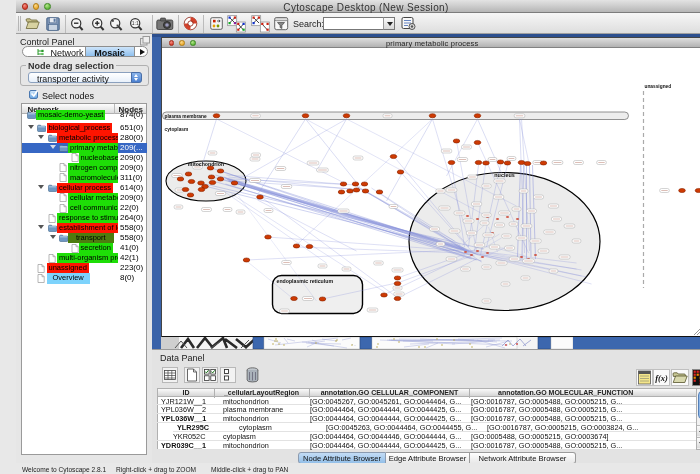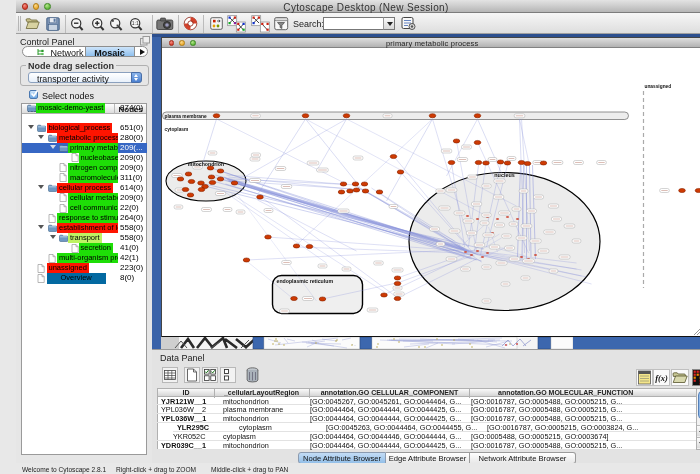--- a/index.html
+++ b/index.html
@@ -161,21 +161,21 @@
   <div class="abs" style="left:4.5px;top:69px;width:126.5px;height:352px;background:#fff;border:1px solid #9a9a9a;font-size:8px;overflow:hidden">
     <div class="abs" style="left:0;top:0;width:100%;height:9.5px;background:linear-gradient(#fdfdfd,#dcdcdc);border-bottom:1px solid #b0b0b0">
       <span class="abs" style="left:6px;top:0.8px;font-weight:bold;color:#222">Network</span>
       <span class="abs" style="left:97px;top:0.8px;font-weight:bold;color:#222">Nodes</span>
       <span class="abs" style="left:92.5px;top:0;width:1px;height:9.5px;background:#b8b8b8"></span>
     </div>
   </div>
 </div>
 <div class="abs" style="left:5.5px;top:0;width:125px;height:454px;font-size:8px;overflow:hidden" id="tree">
 <div class="abs" style="left:-5.5px;top:0;width:131px;height:460px">
-<div style="position:absolute;left:0;top:103px;width:100%;height:10.06px;text-align:center;">
+<div style="position:absolute;left:0;top:110px;width:100%;height:10.06px;text-align:center;">
           <span style="position:absolute;left:11px;top:0">
             <svg width="9" height="8" viewBox="0 0 9 8" style="position:absolute;top:1px">
               <path d="M0.5 2.2 q0 -1 1 -1 h2 l0.8 0.9 h3.6 q1 0 1 1 v3.4 q0 1 -1 1 h-6.4 q-1 0 -1 -1 z" fill="#6e97c2" stroke="#41658c" stroke-width="0.6"></path>
               <path d="M0.8 3.4 h7.6 v-0.7 q0 -0.7 -0.8 -0.7 h-6 q-0.8 0 -0.8 0.7 z" fill="#9dbdd9"></path>
             </svg>
           </span>
           <span style="position:absolute;left:20.0px;top:0;height:100%;max-width:81.5px;background:#1ede07;color:#000;padding:0 2px;line-height:10.06px;white-space:nowrap;overflow:hidden;font-size:7.5px">mosaic-demo-yeast</span>
           <span style="position:absolute;left:104px;top:0;color:#000;line-height:10.06px">874(0)</span>
         </div>
         <div style="position:absolute;left:0;top:122.56px;width:100%;height:10.06px;">
@@ -294,21 +294,21 @@
           <span style="position:absolute;left:104px;top:0;color:#000;line-height:10.06px">558(0)</span>
         </div>
         <div style="position:absolute;left:0;top:233.22px;width:100%;height:10.06px;">
           <span style="position:absolute;left:33.5px;top:2.2px;width:0;height:0;border-left:3.2px solid transparent;border-right:3.2px solid transparent;border-top:4.6px solid #555"></span>
           <span style="position:absolute;left:42.5px;top:0">
             <svg width="9" height="8" viewBox="0 0 9 8" style="position:absolute;top:1px">
               <path d="M0.5 2.2 q0 -1 1 -1 h2 l0.8 0.9 h3.6 q1 0 1 1 v3.4 q0 1 -1 1 h-6.4 q-1 0 -1 -1 z" fill="#6e97c2" stroke="#41658c" stroke-width="0.6"></path>
               <path d="M0.8 3.4 h7.6 v-0.7 q0 -0.7 -0.8 -0.7 h-6 q-0.8 0 -0.8 0.7 z" fill="#9dbdd9"></path>
             </svg>
           </span>
-          <span style="position:absolute;left:52.0px;top:0;height:100%;max-width:49.5px;background:#bef264;color:#000;padding:0 2px;line-height:10.06px;white-space:nowrap;overflow:hidden;font-size:7.5px">transport</span>
+          <span style="position:absolute;left:52.0px;top:0;height:100%;max-width:49.5px;background:#4d7c0f;color:#000;padding:0 8px;line-height:10.06px;white-space:nowrap;overflow:hidden;font-size:7.5px">transport</span>
           <span style="position:absolute;left:104px;top:0;color:#000;line-height:10.06px">558(0)</span>
         </div>
         <div style="position:absolute;left:0;top:243.28px;width:100%;height:10.06px;">
           <span style="position:absolute;left:54.5px;top:0">
             <svg width="8" height="9" viewBox="0 0 8 9" style="position:absolute;top:0.5px">
               <path d="M1 0.5 h4 l2.2 2.2 v5.8 h-6.2 z" fill="#fff" stroke="#999" stroke-width="0.7"></path>
               <path d="M5 0.5 v2.2 h2.2" fill="none" stroke="#999" stroke-width="0.7"></path>
             </svg>
           </span>
           <span style="position:absolute;left:62.5px;top:0;height:100%;max-width:39px;background:#1ede07;color:#000;padding:0 2px;line-height:10.06px;white-space:nowrap;overflow:hidden;font-size:7.5px">secretion</span>
@@ -334,21 +334,21 @@
           <span style="position:absolute;left:30.5px;top:0;height:100%;max-width:71px;background:#fe1400;color:#000;padding:0 2px;line-height:10.06px;white-space:nowrap;overflow:hidden;font-size:7.5px">unassigned</span>
           <span style="position:absolute;left:104px;top:0;color:#000;line-height:10.06px">223(0)</span>
         </div>
         <div style="position:absolute;left:0;top:273.46px;width:100%;height:10.06px;">
           <span style="position:absolute;left:21px;top:0">
             <svg width="8" height="9" viewBox="0 0 8 9" style="position:absolute;top:0.5px">
               <path d="M1 0.5 h4 l2.2 2.2 v5.8 h-6.2 z" fill="#fff" stroke="#999" stroke-width="0.7"></path>
               <path d="M5 0.5 v2.2 h2.2" fill="none" stroke="#999" stroke-width="0.7"></path>
             </svg>
           </span>
-          <span style="position:absolute;left:30.5px;top:0;height:100%;max-width:71px;background:#0369a1;color:#000;padding:0 14px;line-height:10.06px;white-space:nowrap;overflow:hidden;font-size:7.5px">Overview</span>
+          <span style="position:absolute;left:30.5px;top:0;height:100%;max-width:71px;background:#7dd3fc;color:#000;padding:0 6px;line-height:10.06px;white-space:nowrap;overflow:hidden;font-size:7.5px">Overview</span>
           <span style="position:absolute;left:104px;top:0;color:#000;line-height:10.06px">8(0)</span>
         </div>
 </div>
 </div>
 
 <div class="abs" style="left:136px;top:34px;width:559px;height:315px;background:#3a63a9">
   <div class="abs" style="left:0;top:0;width:100%;height:2.5px;background:#2c4f8e"></div>
 
   <div class="abs" style="left:9px;top:3px;width:542.5px;height:301px;background:#fff;border:1px solid #444;border-bottom:2px solid #111">
     <div class="abs" style="left:0;top:0;width:100%;height:10px;background:linear-gradient(#dedede,#b2b2b2);border-bottom:1px solid #828282">
@@ -856,21 +856,21 @@
     <span class="abs" style="left:0;top:0.4px;width:56px;text-align:center">ID</span>
     <span class="abs" style="left:56px;top:0.4px;width:95px;text-align:center">_cellularLayoutRegion</span>
     <span class="abs" style="left:151px;top:0.4px;width:161px;text-align:center">annotation.GO CELLULAR_COMPONENT</span>
     <span class="abs" style="left:312px;top:0.4px;width:280px;text-align:left;padding-left:28px">annotation.GO MOLECULAR_FUNCTION</span>
     <span class="abs" style="left:56px;top:0;width:1px;height:8.5px;background:#b0b0b0"></span>
     <span class="abs" style="left:151px;top:0;width:1px;height:8.5px;background:#b0b0b0"></span>
     <span class="abs" style="left:311px;top:0;width:1px;height:8.5px;background:#b0b0b0"></span>
   </div>
   <div class="abs" style="left:0;top:0;width:700px;height:474px;font-size:7.3px;color:#111">
 <div style="position:absolute;left:141px;top:396.50px;width:539px;height:8.85px;border-bottom:0.5px solid #e2e2e2">
-          <span style="position:absolute;left:4px;font-weight:bold">YJR121W__1</span>
+          <span style="position:absolute;left:4px;font-weight:normal">YJR121W__1</span>
           <span style="position:absolute;left:66px">mitochondrion</span>
           <span style="position:absolute;left:153px">[GO:0045267, GO:0045261, GO:0044464, G...</span>
           <span style="position:absolute;left:314px">[GO:0016787, GO:0005488, GO:0005215, G...</span>
         </div>
         <div style="position:absolute;left:141px;top:405.35px;width:539px;height:8.85px;border-bottom:0.5px solid #e2e2e2">
           <span style="position:absolute;left:4px;font-weight:normal">YPL036W__2</span>
           <span style="position:absolute;left:66px">plasma membrane</span>
           <span style="position:absolute;left:153px">[GO:0044464, GO:0044444, GO:0044425, G...</span>
           <span style="position:absolute;left:314px">[GO:0016787, GO:0005488, GO:0005215, G...</span>
         </div>

